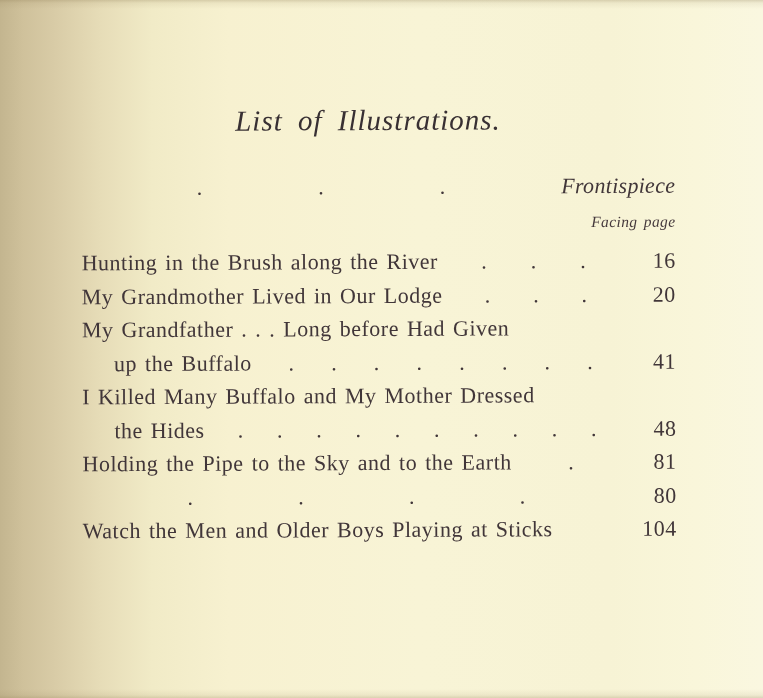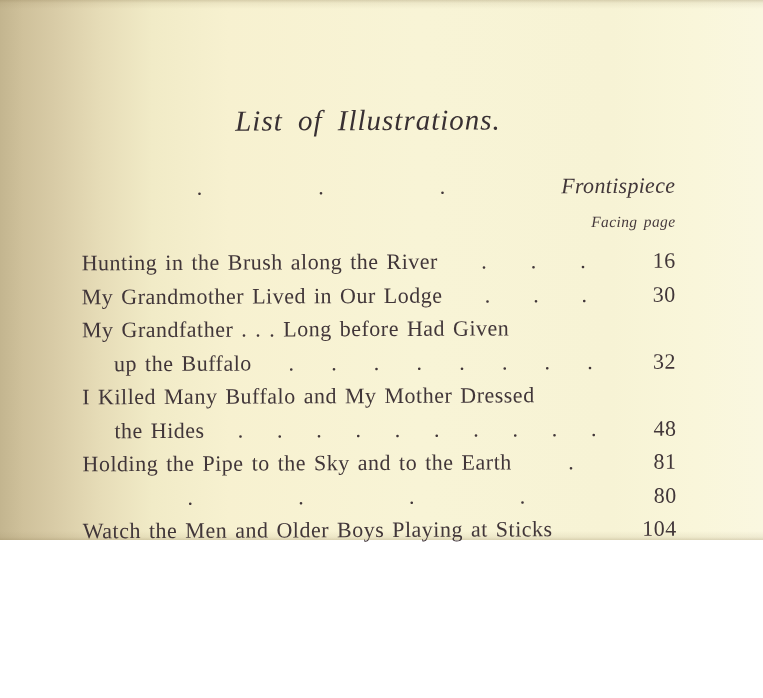--- a/index.html
+++ b/index.html
@@ -7,21 +7,21 @@
     padding: 0;
     width: 763px;
     height: 698px;
     overflow: hidden;
     font-family: "Liberation Serif", "DejaVu Serif", serif;
   }
 
   .paper {
     position: relative;
     width: 763px;
-    height: 540px;
+    height: 698px;
     background: linear-gradient(90deg,
       #c3b58f 0%,
       #cfc19b 3%,
       #d8cba6 7%,
       #e6dcb7 13%,
       #f1ebc7 20%,
       #f7f1d0 30%,
       #f8f4d6 55%,
       #f7f3d5 80%,
       #f9f6da 91%,
@@ -146,40 +146,40 @@
           </span>
     <span class="pagenum">16</span>
   </div>
         <div class="row">
     <span class="entry-text">My Grandmother Lived in Our Lodge</span>
     <span class="leader">
             <span class="dot">.</span>
             <span class="dot">.</span>
             <span class="dot">.</span>
           </span>
-    <span class="pagenum">30</span>
+    <span class="pagenum">20</span>
   </div>
         <div class="row">
     <span class="entry-text">My Grandfather . . . Long before Had Given</span>
     <span class="leader"></span>
     <span class="pagenum"></span>
   </div>
         <div class="row indent">
     <span class="entry-text">up the Buffalo</span>
     <span class="leader">
             <span class="dot">.</span>
             <span class="dot">.</span>
             <span class="dot">.</span>
             <span class="dot">.</span>
             <span class="dot">.</span>
             <span class="dot">.</span>
             <span class="dot">.</span>
             <span class="dot">.</span>
           </span>
-    <span class="pagenum">32</span>
+    <span class="pagenum">41</span>
   </div>
         <div class="row">
     <span class="entry-text">I Killed Many Buffalo and My Mother Dressed</span>
     <span class="leader"></span>
     <span class="pagenum"></span>
   </div>
         <div class="row indent">
     <span class="entry-text">the Hides</span>
     <span class="leader">
             <span class="dot">.</span>

